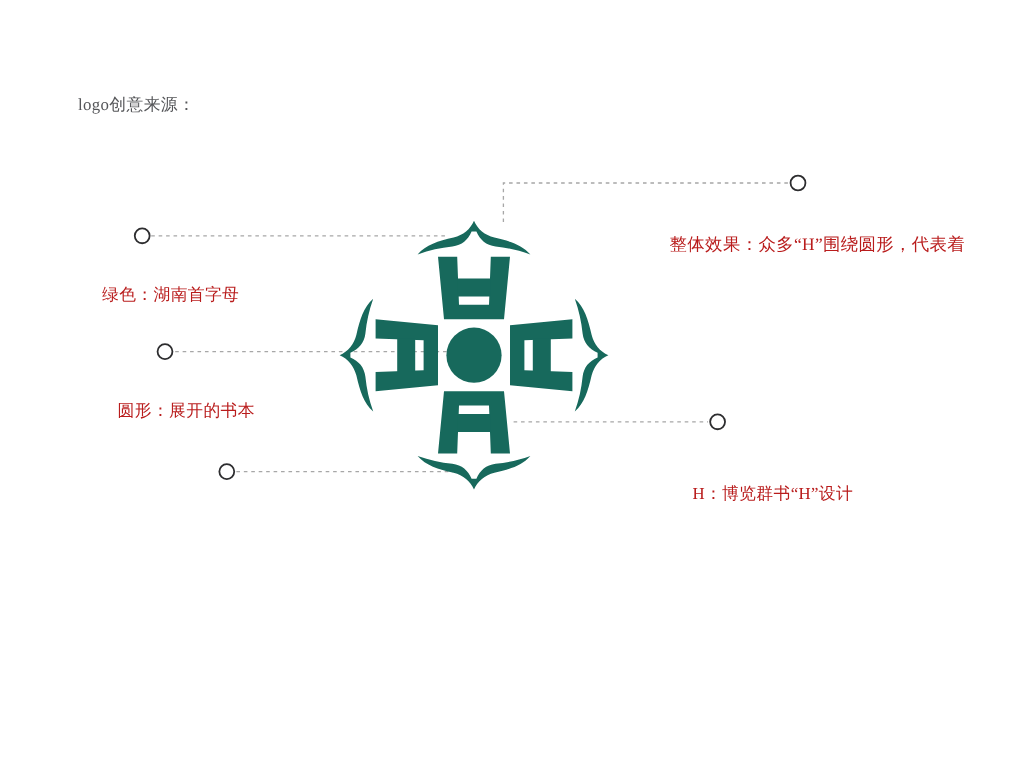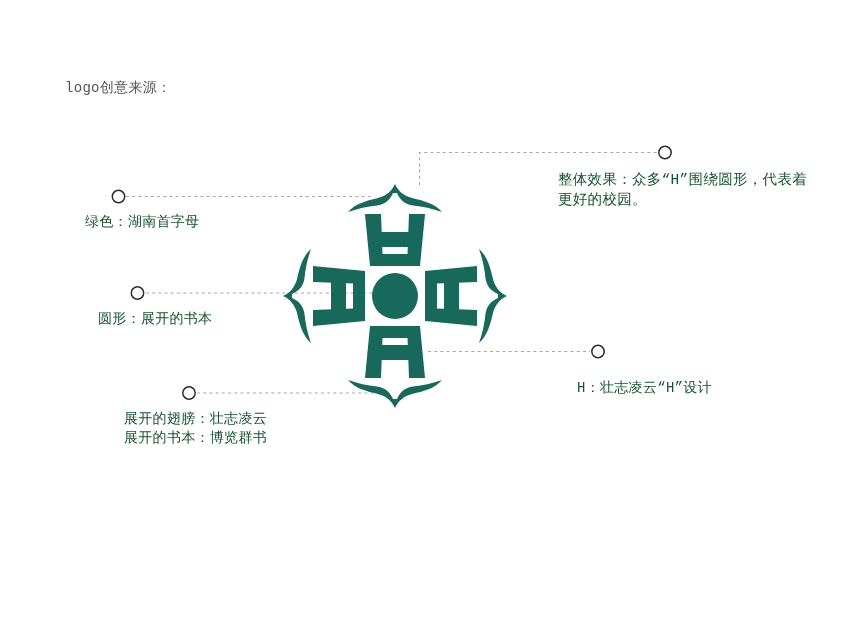--- a/index.html
+++ b/index.html
@@ -6,43 +6,44 @@
     margin: 0;
     padding: 0;
     background: #ffffff;
   }
   #stage {
     position: relative;
     width: 860px;
     height: 614px;
     background: #ffffff;
     overflow: hidden;
-    font-family: Liberation Mono, monospace;
+    font-family: Liberation Serif, serif;
   }
   .page-title {
     position: absolute;
     left: 65px;
     top: 79px;
     font-size: 14px;
     color: #555659;
     letter-spacing: 0.3px;
     white-space: nowrap;
   }
   .layer {
     position: absolute;
     left: 0;
     top: 0;
   }
   .label {
     position: absolute;
     font-size: 14px;
     line-height: 19px;
-    color: #14532d;
+    color: #b91c1c;
     letter-spacing: 0.3px;
     white-space: nowrap;
+    margin-top: 24px;
   }
   .label div { white-space: nowrap; }
   #label-green   { left: 85px;  top: 213px; }
   #label-round   { left: 98px;  top: 310px; }
   #label-wings   { left: 124px; top: 410px; }
   #label-overall { left: 558px; top: 171px; font-size: 14.5px; line-height: 19.5px; }
   #label-initial { left: 577px; top: 379px; }
 </style>
 </head>
 <body>
@@ -94,25 +95,20 @@
       <use href="#arm" transform="rotate(180)"></use>
       <use href="#arm" transform="rotate(270)"></use>
       <circle cx="0" cy="0" r="23"></circle>
     </g>
   </svg>
 
   <div id="label-green" class="label">绿色：湖南首字母</div>
 
   <div id="label-round" class="label">圆形：展开的书本</div>
 
-  <div id="label-wings" class="label">
-    <div>展开的翅膀：壮志凌云</div>
-    <div>展开的书本：博览群书</div>
-  </div>
 
   <div id="label-overall" class="label">
     <div>整体效果：众多“H”围绕圆形，代表着</div>
-    <div>更好的校园。</div>
   </div>
 
-  <div id="label-initial" class="label">H：壮志凌云“H”设计</div>
+  <div id="label-initial" class="label">H：博览群书“H”设计</div>
 
 </div>
 
 </body></html>

